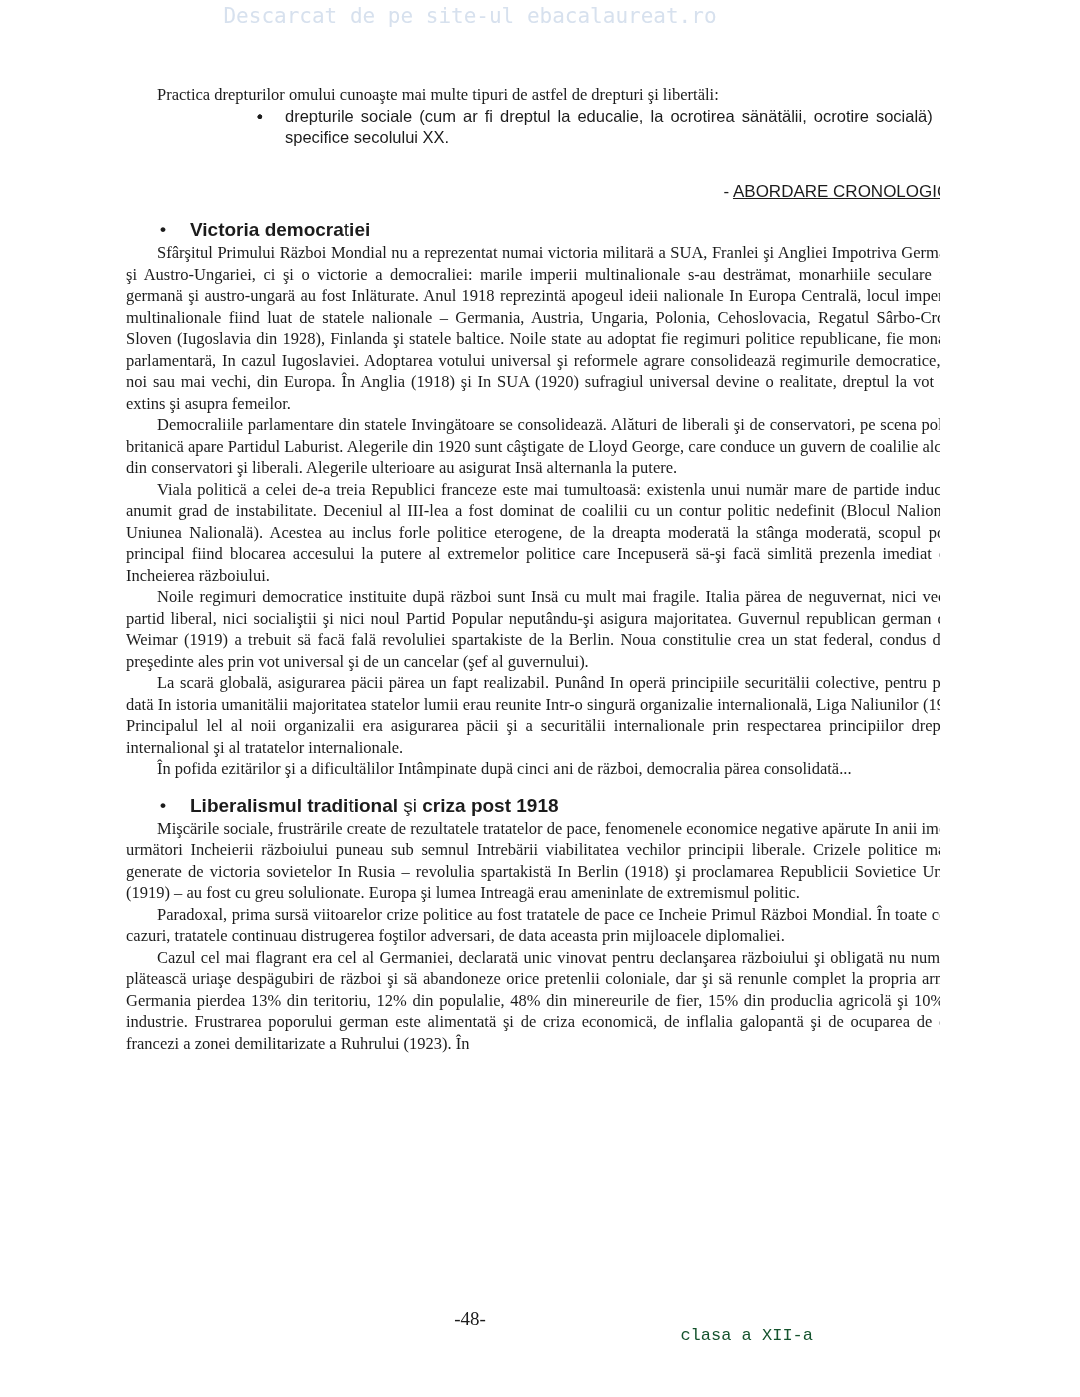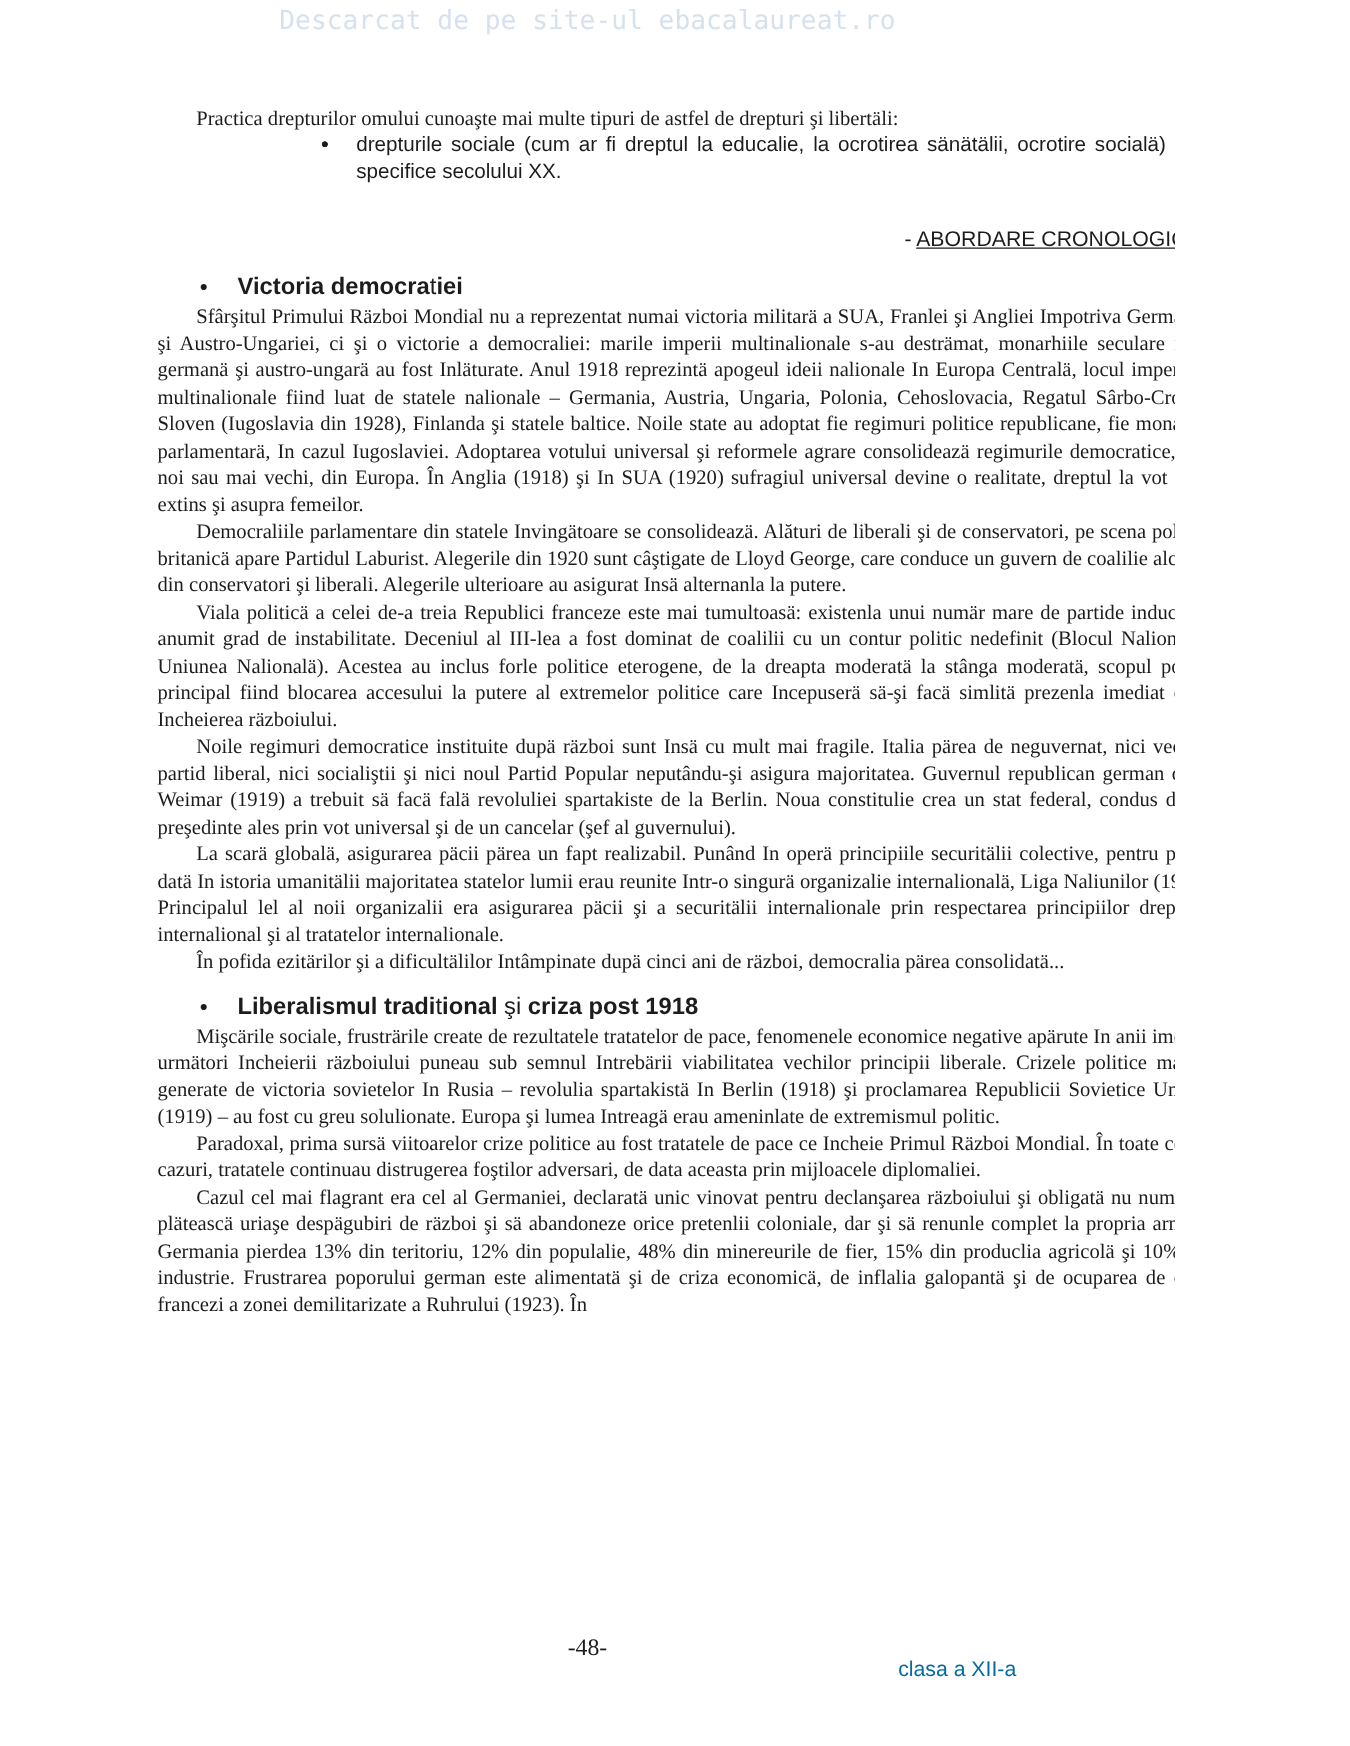--- a/index.html
+++ b/index.html
@@ -87,23 +87,23 @@
     width: 100%;
     text-align: center;
     font-family: Liberation Serif, serif;
     font-size: 19px;
     color: #1c1c1c;
   }
   .footer-class {
     position: absolute;
     top: 1326px;
     right: 127px;
-    font-family: Liberation Sans, sans-serif;
+    font-family: Liberation Mono, monospace;
     font-size: 17px;
-    color: #0369a1;
+    color: #14532d;
   }
 </style>
 </head>
 <body>
 
 <div class="page">
 
   <div class="watermark">Descarcat de pe site-ul ebacalaureat.ro</div>
 
   <div class="content">

